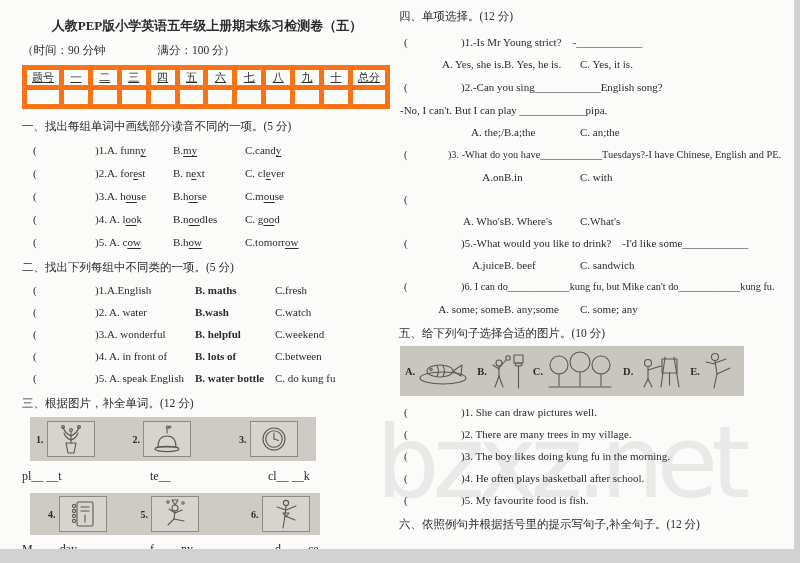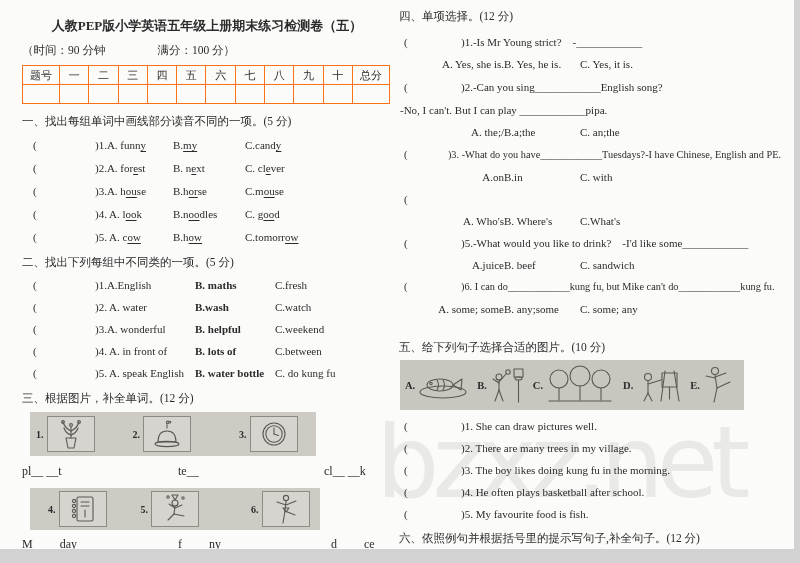--- a/index.html
+++ b/index.html
@@ -9,50 +9,50 @@
   .watermark { position:absolute; left:376px; top:404px; font-family:"DejaVu Sans", sans-serif; font-weight:normal;
                font-size:100px; letter-spacing:-7px; color:#e9e9e8; z-index:0; user-select:none; }
   .col { position:absolute; z-index:1; font-size:11px; }
   .col-left  { left:22px; top:18px; width:370px; }
   .col-right { left:399px; top:10px; width:382px; }
   .title { text-align:center; font-weight:bold; font-size:13px; line-height:16px; }
   .subtitle { margin-top:9px; font-size:11.5px; line-height:14px; display:flex; }
   .subtitle .t1 { }
   .subtitle .t2 { margin-left:52px; }
   table.score { border-collapse:collapse; margin-top:8px; width:368px; table-layout:fixed; }
-  table.score td { border:1px solid #f97316; height:19px; text-align:center; font-size:11px; padding:0; }
+  table.score td { border:5px solid #f97316; height:19px; text-align:center; font-size:11px; padding:0;text-decoration:underline; }
   table.score td.w1 { width:37px; } table.score td.w3 { width:37px; }
   .sec { font-size:11.5px; line-height:13px; white-space:nowrap; }
   .s1h { margin-top:11px; } 
   .row { display:flex; line-height:12px; white-space:pre; }
   .r1 { margin-top:11px; }
   .p1 { margin-left:11px; width:62px; }
   .s1a { width:78px; } .s1b { width:72px; }
   .s2a { width:100px; } .s2b { width:80px;font-weight:bold; }
   u { text-underline-offset:2px; }
   .s2h { margin-top:13px; }
   .r2 { margin-top:10px; }
   .s3h { margin-top:13px; }
   .strip { background:#cecbc5; margin-top:7px; position:relative; display:flex; align-items:center; }
   .strip1 { width:286px; height:44px; margin-left:8px; }
   .strip2 { width:290px; height:42px; margin-left:8px; }
   .pnum { font-weight:bold; font-size:10px; }
   .pbox { border:1px solid #8d8a84; background:#d7d4cf; width:48px; height:36px; display:flex; align-items:center; justify-content:center; }
   .g1 { display:flex; align-items:center; gap:3px; }
-  .labels { display:flex; margin-top:8px; font-size:12px; white-space:pre;gap:28px; }
+  .labels { display:flex; margin-top:8px; font-size:12px; white-space:pre; }
   .lab1a { width:128px; } .lab1b { width:118px; }
   .lab2a { width:128px; } .lab2b { width:125px; }
   .labels2 { margin-top:7px; }
   .qrow { display:flex; margin-top:11px; line-height:12px; white-space:pre; }
   .qp { margin-left:5px; width:57px; }
   .qcont { margin-left:1px; }
   .orow { display:flex; margin-top:10px; line-height:12px; padding-left:4px; white-space:pre; }
   .oa { width:101px;text-align:right; } .ob { width:76px; }
   .small { font-size:10.3px; }
-  .s5h { margin-top:26px; }
+  .s5h { margin-top:12px; }
   .strip5 { width:344px; height:50px; margin-top:6px; margin-left:1px; background:#c9c6c0; display:flex; align-items:center; }
   .g5 { display:flex; align-items:center; gap:2px; }
   .s5lab { font-weight:bold; font-size:10.5px; }
   .r5 { margin-top:10px; }
   .s6h { margin-top:12px; white-space:normal; }
   svg { display:block; }
   svg path, svg circle, svg ellipse, svg line, svg rect { fill:none; stroke:#5b5853; stroke-width:1.1; stroke-linecap:round; stroke-linejoin:round; }
 </style>
 </head>
 <body>

